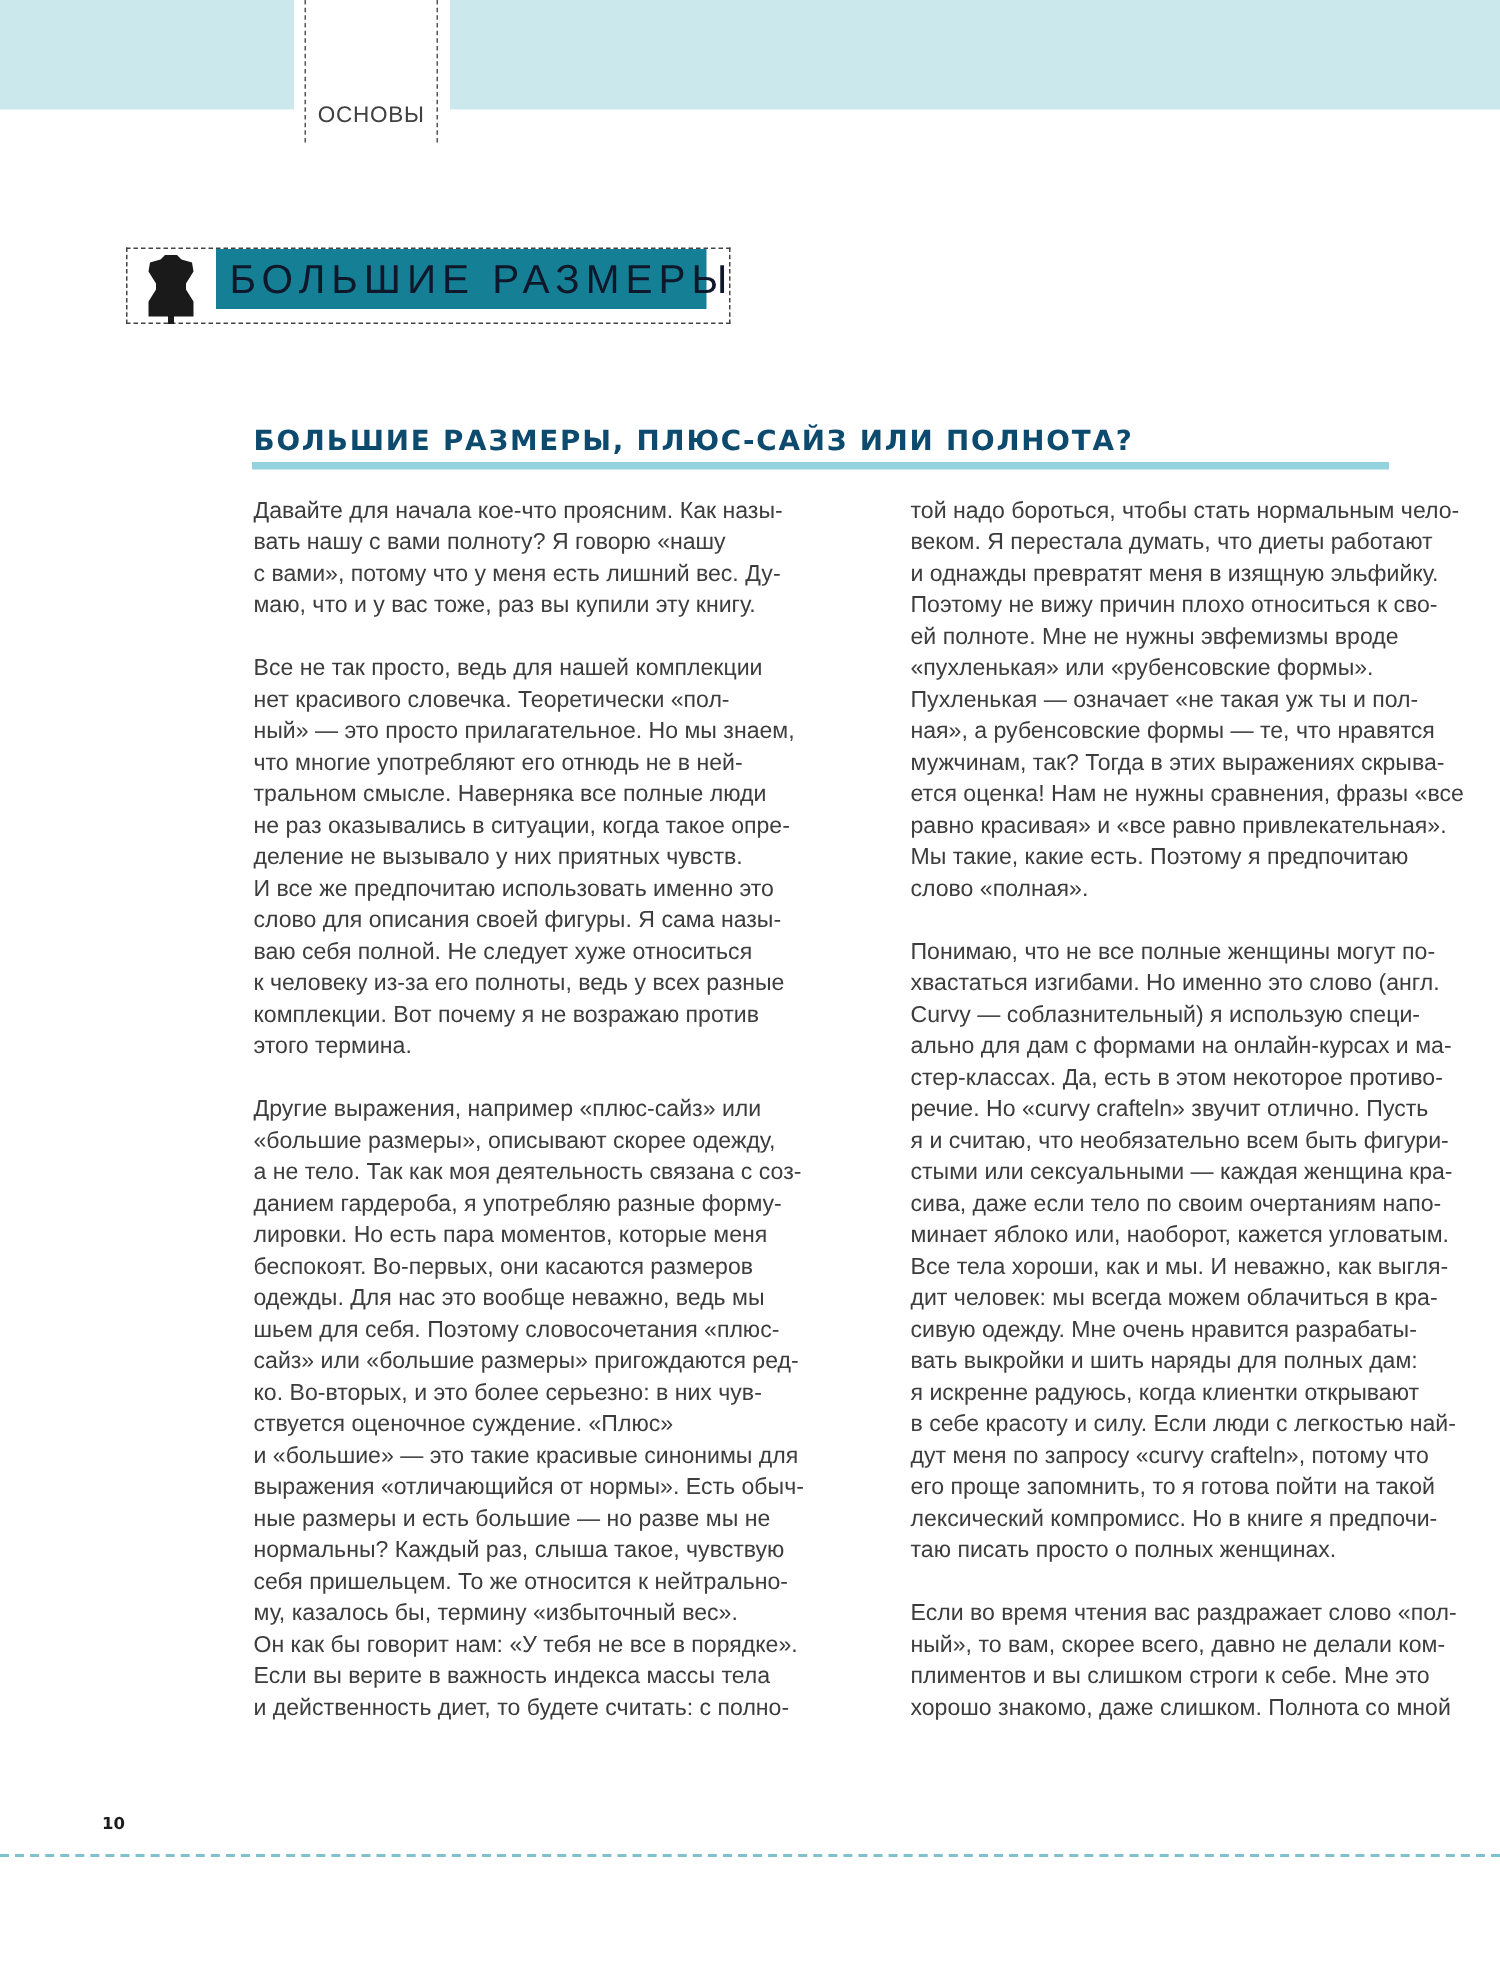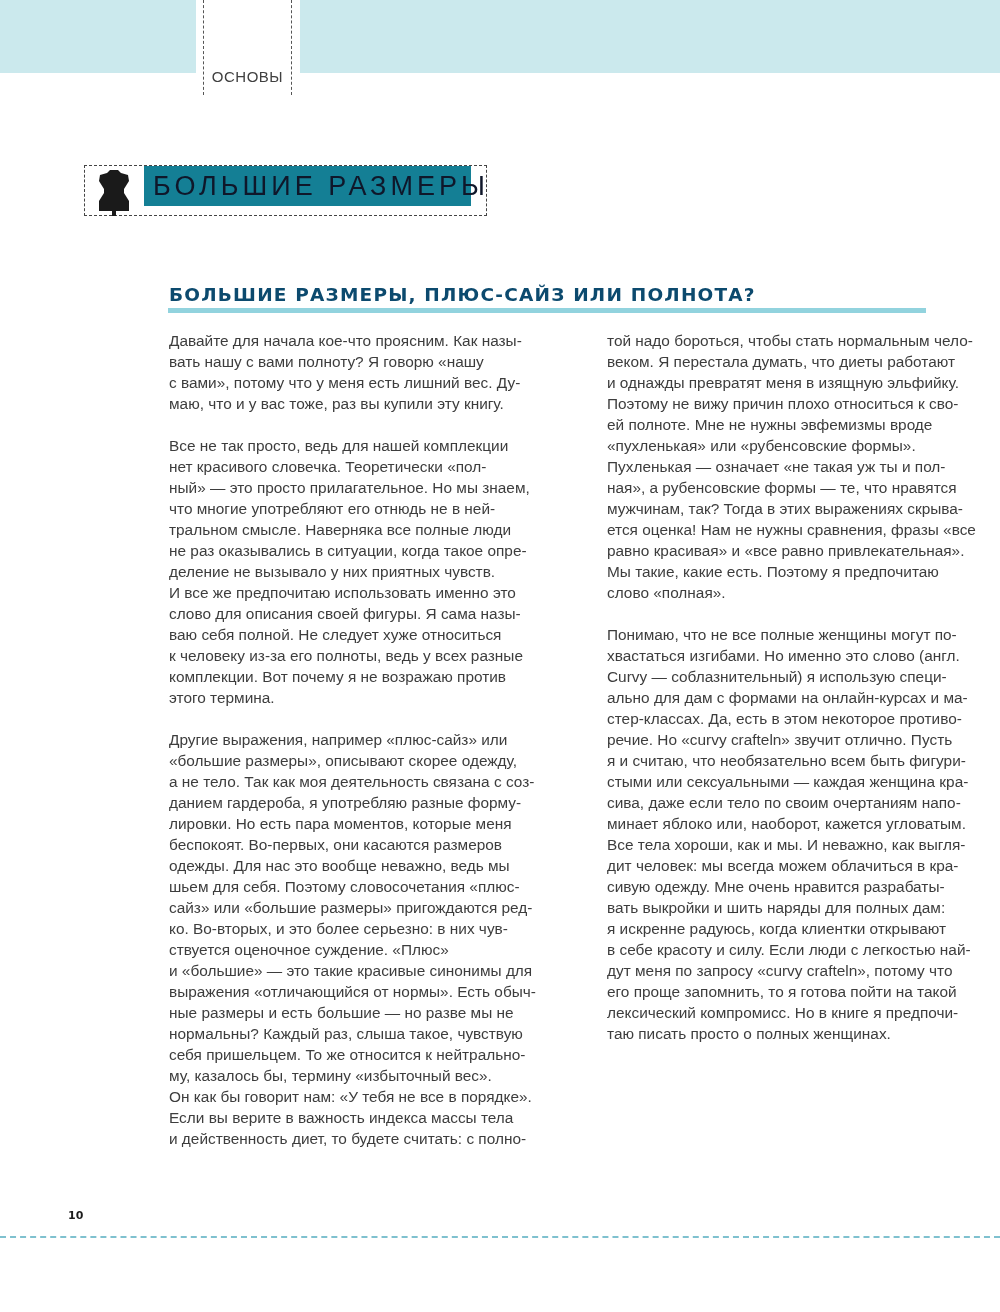--- a/index.html
+++ b/index.html
@@ -138,16 +138,20 @@
 Все тела хороши, как и мы. И неважно, как выгля-
 дит человек: мы всегда можем облачиться в кра-
 сивую одежду. Мне очень нравится разрабаты-
 вать выкройки и шить наряды для полных дам:
 я искренне радуюсь, когда клиентки открывают
 в себе красоту и силу. Если люди с легкостью най-
 дут меня по запросу «curvy crafteln», потому что
 его проще запомнить, то я готова пойти на такой
 лексический компромисс. Но в книге я предпочи-
 таю писать просто о полных женщинах.</p>
+  <p class="para">Если во время чтения вас раздражает слово «пол-
+ный», то вам, скорее всего, давно не делали ком-
+плиментов и вы слишком строги к себе. Мне это
+хорошо знакомо, даже слишком. Полнота со мной</p>
 </div>
 
 <div class="page-number">10</div>
 <div class="bottom-rule"></div>
 
 </body></html>

